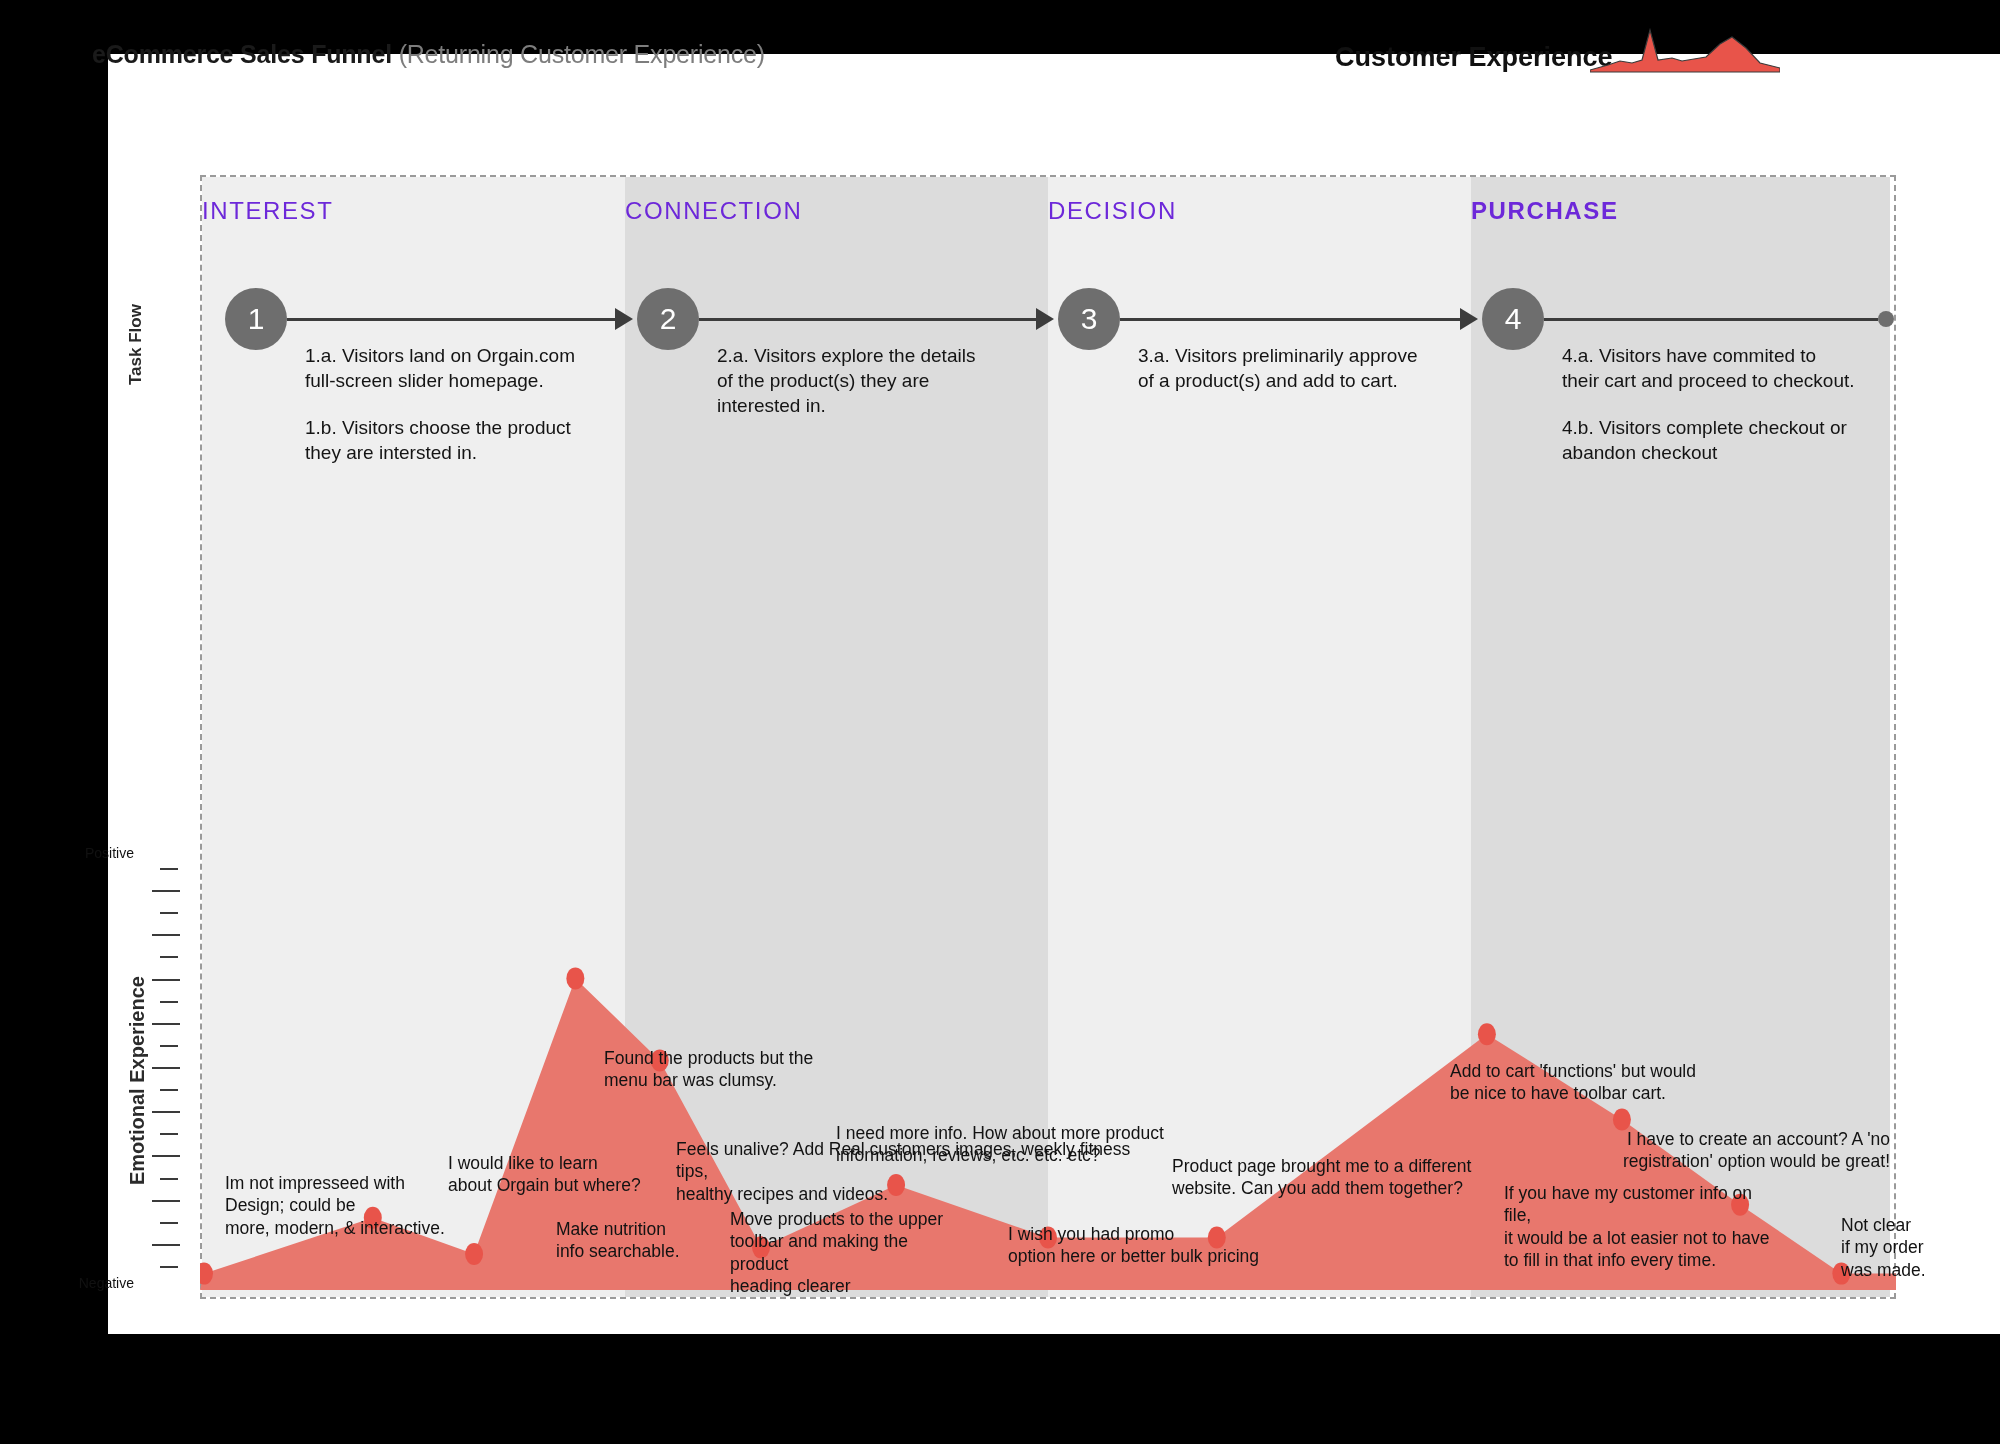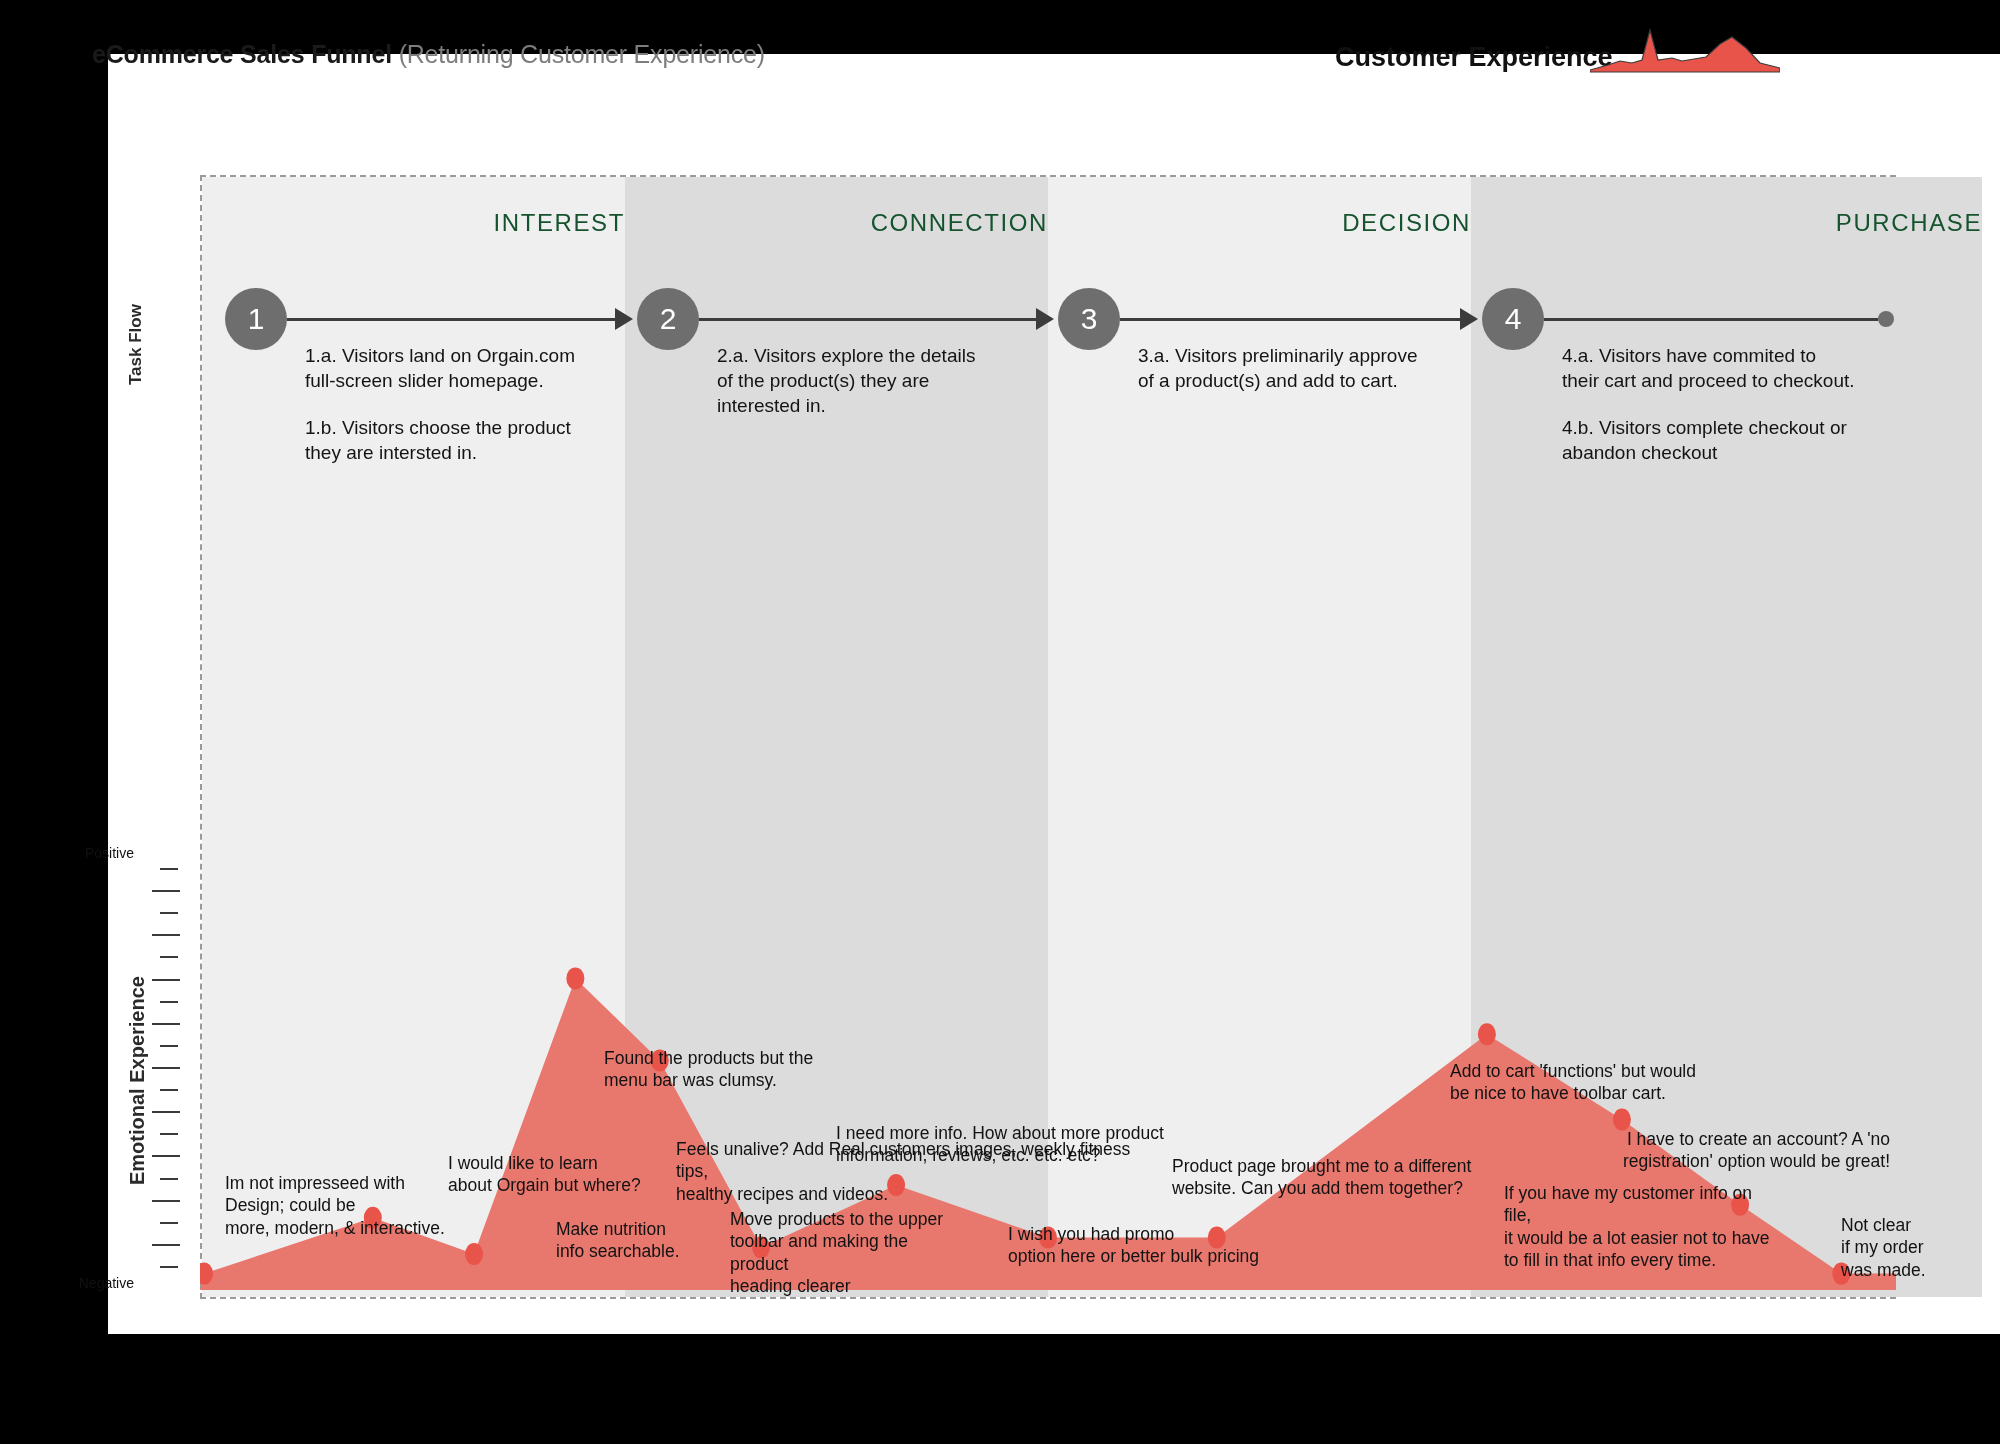--- a/index.html
+++ b/index.html
@@ -21,21 +21,21 @@
 
   
   .scale-word{position:absolute;font-size:14px;font-weight:normal;color:#111;text-align:right;width:90px;}
   #scale-pos{left:44px;top:845px;}
   #scale-neg{left:44px;top:1275px;}
   .tick{position:absolute;height:2px;background:#3a3a3a;}
 
   
   #frame{position:absolute;left:200px;top:175px;width:1696px;height:1124px;border:2px dashed #9a9a9a;box-sizing:border-box;}
   .phase{position:absolute;top:0;height:100%;}
-  .phase-label{position:absolute;top:32px;width:100%;text-align:right;font-size:24px;letter-spacing:1.6px;color:#14532d;}
+  .phase-label{position:absolute;top:20px;width:100%;text-align:left;font-size:24px;letter-spacing:1.6px;color:#6d28d9;}
 
   
   .node{position:absolute;width:62px;height:62px;border-radius:50%;background:#6e6e6e;color:#fff;
         font-size:30px;display:flex;align-items:center;justify-content:center;}
   .connector{position:absolute;height:3px;background:#3c3c3c;}
   .arrowhead{position:absolute;width:0;height:0;border-top:11px solid transparent;border-bottom:11px solid transparent;border-left:18px solid #3c3c3c;}
   .enddot{position:absolute;width:16px;height:16px;border-radius:50%;background:#6e6e6e;}
   .steptext{position:absolute;font-size:19px;line-height:1.32;color:#141414;}
   .steptext p{margin:0 0 22px 0;}
 
@@ -87,21 +87,21 @@
     <div id="bands">
         <div class="phase" style="left: 0px; width: 423px; background: rgb(239, 239, 239);">
           <div class="phase-label">INTEREST</div>
         </div>
         <div class="phase" style="left: 423px; width: 423px; background: rgb(220, 220, 220); text-decoration: underline;">
           <div class="phase-label">CONNECTION</div>
         </div>
         <div class="phase" style="left: 846px; width: 423px; background: rgb(239, 239, 239);">
           <div class="phase-label">DECISION</div>
         </div>
-        <div class="phase" style="left: 1269px; width: 511px; background: rgb(220, 220, 220);">
+        <div class="phase" style="left: 1269px; width: 419px; background: rgb(220, 220, 220); font-weight: bold;">
           <div class="phase-label">PURCHASE</div>
         </div>
       </div>
   </div>
 
   <div id="flow">
       <div class="node" style="left: 225px; top: 288px;">1</div>
       <div class="connector" style="left: 287px; top: 318px; width: 328px;"></div>
       <div class="arrowhead" style="left: 615px; top: 308px;"></div>
       <div class="steptext" style="left: 305px; top: 343px; width: 300px;">

